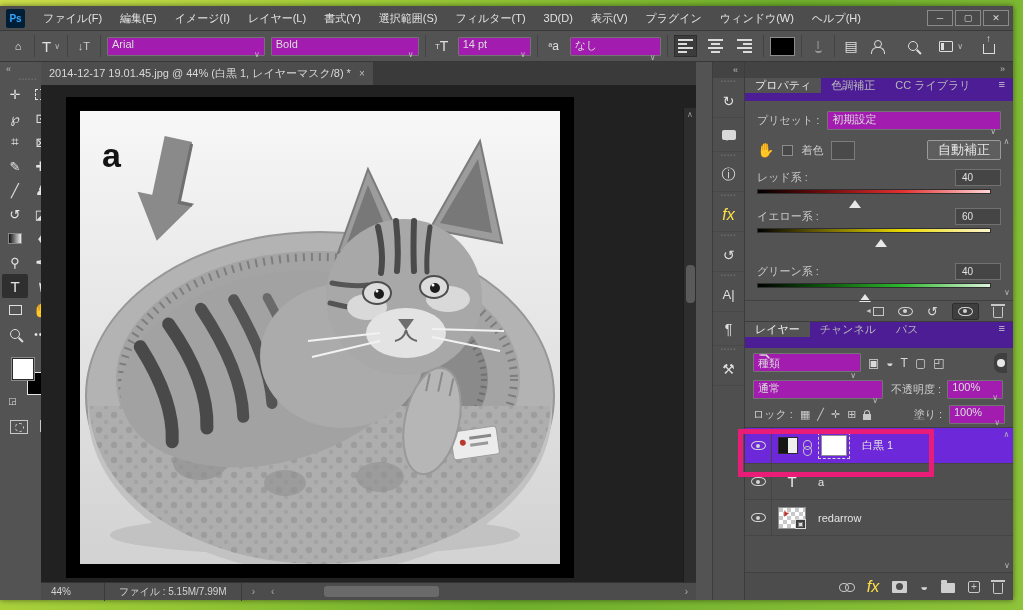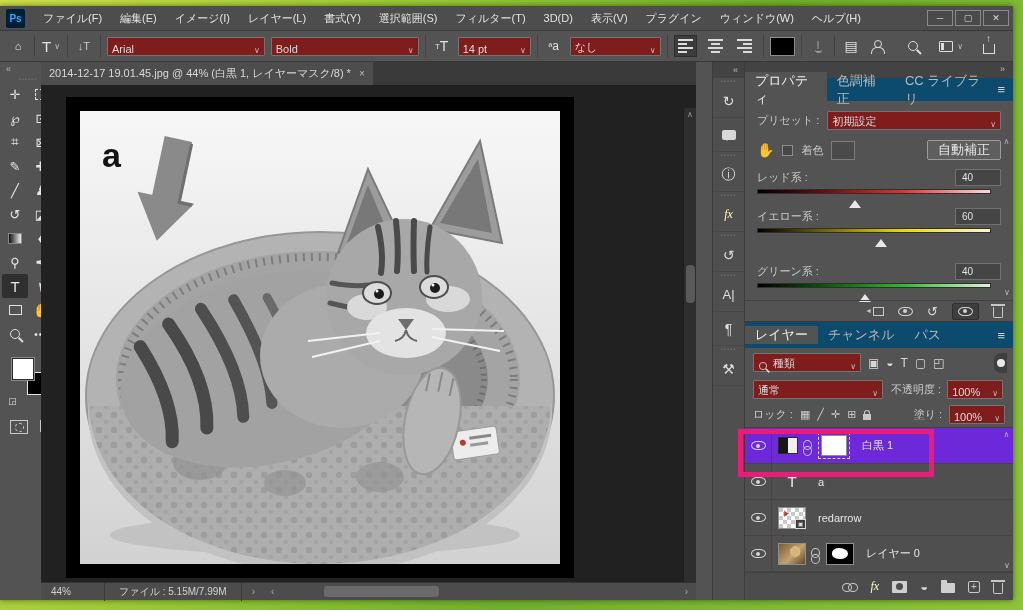--- a/index.html
+++ b/index.html
@@ -12,21 +12,21 @@
   
   .menubar{position:absolute;left:0;top:0;width:100%;height:25px;background:#4d4d4d;display:flex;align-items:center;border-bottom:1px solid #3a3a3a;}
   .pslogo{width:19px;height:19px;margin:0 9px 0 6px;background:#001e36;color:#31a8ff;font-size:10px;font-weight:bold;display:flex;align-items:center;justify-content:center;border-radius:2px;}
   .menu-item{padding:0 9px;line-height:25px;color:#e2e2e2;font-size:11px;cursor:default;}
   .winbtns{margin-left:auto;display:flex;gap:2px;margin-right:4px;}
   .wbtn{width:26px;height:16px;border:1px solid #8a8a8a;background:#4a4a4a;color:#ddd;font-size:9px;display:flex;align-items:center;justify-content:center;}
   
   .optionsbar{position:absolute;left:0;top:25px;width:100%;height:31px;background:#535353;border-bottom:1px solid #383838;display:flex;align-items:center;gap:6px;padding:0 8px;}
   .osep{width:1px;height:22px;background:#424242;}
   .obtn{display:flex;align-items:center;justify-content:center;min-width:20px;height:22px;color:#e0e0e0;}
-  .dd{height:19px;background:#7f1d1d;border:1px solid #737373;border-radius:1px;display:flex;align-items:flex-end;padding:0 4px;color:#dcdcdc;font-size:11px;}
+  .dd{height:19px;background:#a21caf;border:1px solid #737373;border-radius:1px;display:flex;align-items:flex-start;padding:0 4px;color:#dcdcdc;font-size:11px;flex-direction:column;}
   .dd .car{margin-left:auto;font-size:8px;color:#bbb;padding-left:6px;}
   .align-ic{width:15px;display:flex;flex-direction:column;gap:2px;}
   .align-ic i{display:block;height:2px;background:#dcdcdc;width:100%;}
   .align-ic i.s{width:60%;}
   .align-ic.c{align-items:center}.align-ic.r{align-items:flex-end}
   .albtn{width:24px;height:22px;display:flex;align-items:center;justify-content:center;}
   .albtn.on{background:#3c3c3c;border:1px solid #2e2e2e;}
   .swatch{width:26px;height:19px;background:#000;border:1px solid #8c8c8c;}
   .person{width:13px;height:13px;position:relative;}
   .person::before{content:'';position:absolute;top:0;left:3px;width:6px;height:6px;border-radius:50%;border:1.5px solid #ddd;}
@@ -75,21 +75,21 @@
   
   .pstrip{position:absolute;left:712px;top:56px;width:33px;height:538px;background:#4f4f4f;border-left:1px solid #3c3c3c;border-right:1px solid #3c3c3c;}
   .pstrip .hd{height:16px;text-align:right;padding-right:6px;color:#bbb;font-size:9px;line-height:16px;background:#434343;}
   .sic{height:34px;display:flex;align-items:center;justify-content:center;color:#dfdfdf;font-size:14px;border-bottom:1px solid #484848;}
   .grip{height:6px;display:flex;align-items:center;justify-content:center;color:#6d6d6d;font-size:6px;letter-spacing:1px;}
   .bubble{width:14px;height:10px;background:#d8d8d8;border-radius:2px;position:relative;}
   .bubble::after{content:'';position:absolute;left:2px;bottom:-4px;border:3px solid transparent;border-top:4px solid #d8d8d8;}
   
   .panels{position:absolute;left:745px;top:56px;width:268px;height:538px;background:#535353;display:flex;flex-direction:column;}
   .ptop{height:16px;background:#434343;color:#bbb;font-size:9px;text-align:right;padding:2px 8px 0 0;}
-  .ptabs{height:23px;background:#0c4a6e;display:flex;align-items:center;color:#b8b8b8;font-size:13px;}
+  .ptabs{height:23px;background:#4c1d95;display:flex;align-items:flex-start;color:#b8b8b8;font-size:11px;}
   .ptab{padding:0 10px;display:flex;align-items:center;}
   .ptab.on{background:#535353;color:#ececec;}
   .pmenu{margin-left:auto;padding-right:8px;display:flex;align-items:center;color:#cfcfcf;}
   .props{flex:0 0 221px;position:relative;border-bottom:1px solid #3c3c3c;}
   .prow{display:flex;align-items:center;gap:8px;padding:0 12px;}
   .bwic{display:inline-block;width:20px;height:17px;background:linear-gradient(90deg,#141414 50%,#f2f2f2 50%);border:1px solid #2a2a2a;}
   .maskic{width:15px;height:12px;background:#cfcfcf;border-radius:1px;display:flex;align-items:center;justify-content:center;}
   .maskic::after{content:'';width:7px;height:7px;border-radius:50%;background:#4c4c4c;}
   .ddfull{flex:1;}
   .autobtn{margin-left:auto;height:20px;padding:0 10px;background:#5e5e5e;border:1px solid #9a9a9a;border-radius:2px;color:#e6e6e6;display:flex;align-items:center;font-size:13px;}
@@ -137,21 +137,21 @@
   .maskthumb{width:26px;height:21px;background:#fff;border:1px solid #8f8f8f;display:block;}
   .maskblack{width:28px;height:22px;background:#000;border:1px solid #8f8f8f;display:flex;align-items:center;justify-content:center;}
   .maskblack::after{content:'';width:16px;height:11px;background:#fff;border-radius:50% 60% 55% 50%;}
   .checker{position:relative;width:28px;height:22px;border:1px solid #8f8f8f;background:repeating-conic-gradient(#fff 0 25%,#c9c9c9 0 50%) 0 0/8px 8px;}
   .checker .ra{position:absolute;left:3px;top:1px;color:#c03028;font-size:9px;display:inline-block;transform:rotate(118deg);}
   .sobadge{position:absolute;right:-1px;bottom:-1px;width:11px;height:10px;background:#3d3d3d;border:1px solid #dcdcdc;color:#dcdcdc;font-size:6px;display:flex;align-items:center;justify-content:center;}
   .photothumb{width:28px;height:22px;border:1px solid #8f8f8f;background:radial-gradient(circle at 62% 38%,#d8b57c 0 26%,transparent 27%),linear-gradient(135deg,#7a5a34,#c3a272 55%,#5d452a);}
   .ttext{width:28px;display:flex;align-items:center;justify-content:center;color:#ececec;font-size:15px;}
   .lscroll{position:absolute;right:2px;top:2px;bottom:2px;width:9px;color:#b5b5b5;font-size:8px;text-align:center;}
   .lfoot{height:28px;border-top:1px solid #404040;display:flex;align-items:center;justify-content:flex-end;gap:13px;padding-right:10px;background:#4c4c4c;}
-  .fxtxt{font-style:italic;color:#fef9c3;font-size:12px;font-family:Liberation Serif, serif;}
+  .fxtxt{font-style:italic;color:#fde047;font-size:16px;}
   .foldic{display:inline-block;width:14px;height:10px;background:#cfcfcf;border-radius:1px;position:relative;margin-top:3px;}
   .foldic::before{content:'';position:absolute;top:-3px;left:0;width:6px;height:3px;background:#cfcfcf;border-radius:1px 1px 0 0;}
   .newic{width:12px;height:12px;border:1.5px solid #c9c9c9;border-radius:2px;color:#c9c9c9;font-size:10px;display:flex;align-items:center;justify-content:center;line-height:0;}
   .adjc{color:#d6d6d6;font-size:13px;}
   
   .anno{position:absolute;left:738px;top:423px;width:196px;height:48px;border:5px solid #e91d77;z-index:50;pointer-events:none;}
   .smallcar{font-size:8px;color:#bbb;}
 </style>
 </head>
 <body>
@@ -643,31 +643,20 @@
               <s class="eye"></s>
             </span>
           <span class="lthumbwrap">
             <s class="checker">
                 <s class="ra">➤</s>
                 <s class="sobadge">▣</s>
               </s>
           </span>
           <span class="lname">redarrow</span>
         </div>
-        <div class="lrow">
-          <span class="eyebox">
-              <s class="eye"></s>
-            </span>
-          <span class="lthumbwrap">
-            <s class="photothumb"></s>
-            <s class="chain v"></s>
-            <s class="maskblack"></s>
-          </span>
-          <span class="lname">レイヤー 0</span>
-        </div>
         <div class="lscroll">
           <s>∧</s>
           <s style="position:absolute;bottom:0;left:2px">∨</s>
         </div>
       </div>
       <div class="lfoot">
         <s class="chain"></s>
         <s class="fxtxt">fx</s>
         <s class="maskic"></s>
         <s class="adjc">◒</s>

